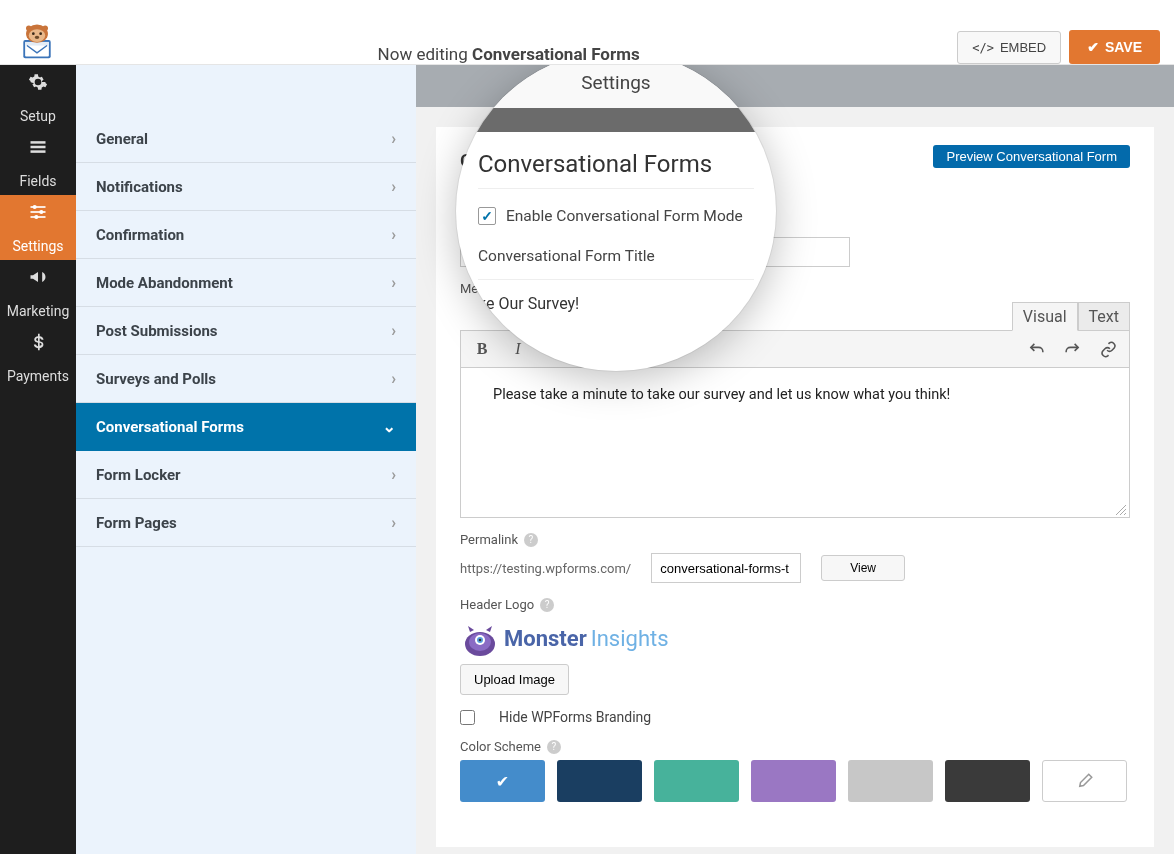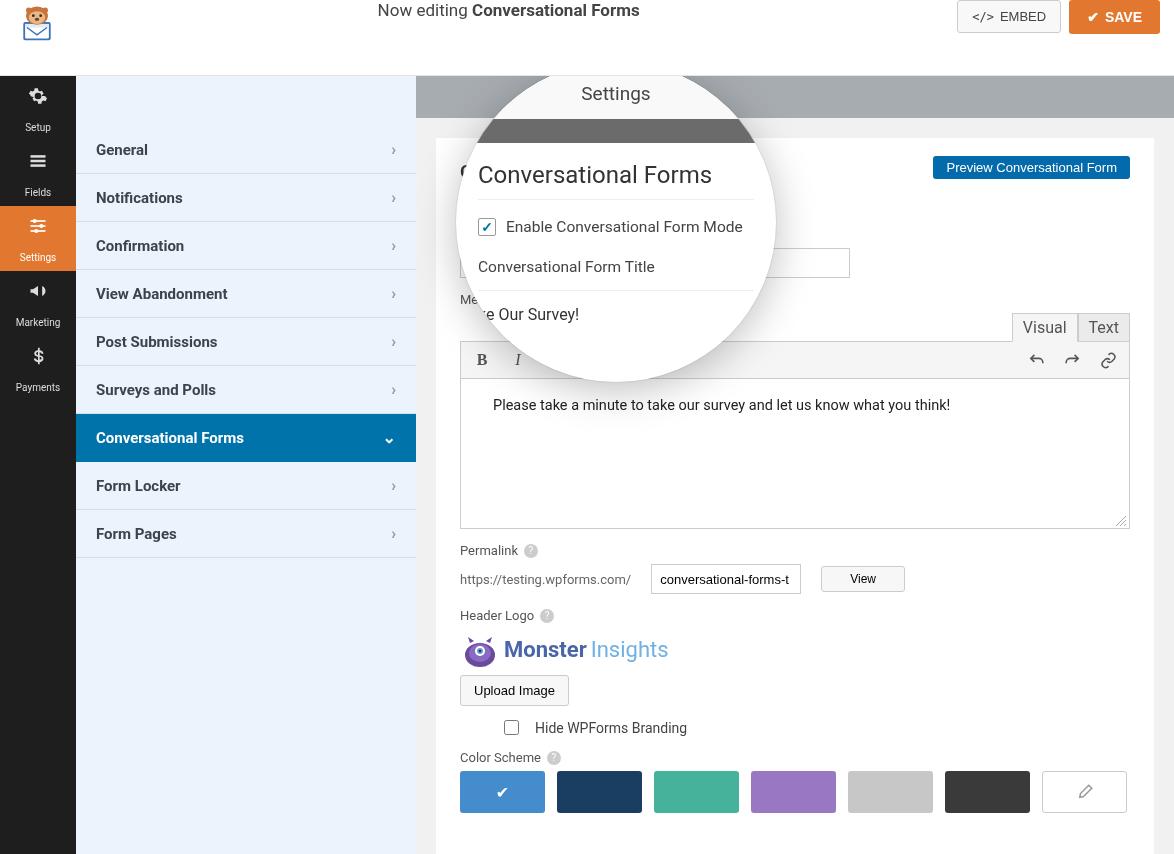--- a/index.html
+++ b/index.html
@@ -1,46 +1,46 @@
 <!DOCTYPE html>
 <html><head>
 <meta charset="utf-8">
 <style>
 * { box-sizing: border-box; margin: 0; padding: 0; }
 body { font-family: -apple-system, BlinkMacSystemFont, "Segoe UI", Roboto, sans-serif; background: #f1f1f1; width: 1174px; height: 854px; overflow: hidden; position: relative; }
 
-.topbar { height: 76px; background: #fff; display: flex; align-items: flex-start; padding: 0 14px; border-bottom: 1px solid #e5e5e5; }
+.topbar { height: 65px; background: #fff; display: flex; align-items: flex-end; padding: 0 14px; border-bottom: 1px solid #e5e5e5; }
 .logo { width: 46px; height: 46px; display: flex; align-items: center; justify-content: center; }
 .editing { flex: 1; text-align: center; color: #444; font-size: 17px; }
 .editing strong { font-weight: 700; }
 .btn-embed { background: #f8f8f8; border: 1px solid #ccc; padding: 8px 14px; font-size: 13px; color: #444; border-radius: 3px; margin-right: 8px; cursor: pointer; display: flex; align-items: center; gap: 6px; }
 .btn-save { background: #e27730; color: #fff; border: none; padding: 9px 18px; font-size: 14px; font-weight: 600; border-radius: 3px; cursor: pointer; display: flex; align-items: center; gap: 6px; }
 
 .layout { display: flex; height: calc(100% - 60px); }
 
 .rail { width: 76px; background: #1e1e1e; display: flex; flex-direction: column; }
-.rail-item { height: 65px; display: flex; flex-direction: column; align-items: center; justify-content: center; color: #ddd; cursor: pointer; font-size: 10px; gap: 15px; }
+.rail-item { height: 65px; display: flex; flex-direction: column; align-items: center; justify-content: center; color: #ddd; cursor: pointer; font-size: 14px; gap: 15px; }
 .rail-item.active { background: #e27730; color: #fff; }
 .rail-icon { width: 22px; height: 22px; display: flex; align-items: center; justify-content: center; }
 
 .sidebar { width: 340px; background: #ebf3fc; padding-top: 50px; font-weight: bold; }
 .side-item { height: 48px; padding: 0 20px; display: flex; align-items: center; justify-content: space-between; color: #3c434a; font-size: 15px; border-bottom: 1px solid #d6dde5; cursor: pointer; }
 .side-item.active { background: #0073aa; color: #fff; border-bottom-color: #0073aa; }
 .chev { color: #999; font-size: 16px; }
 .side-item.active .chev { color: #fff; }
 
 .main { flex: 1; background: #f1f1f1; position: relative; overflow: hidden; }
 .tabs-strip { height: 42px; background: #a7acb1; }
 .panel { margin: 20px 20px 0 20px; background: #fff; padding: 22px 24px; min-height: 720px; }
 .preview-btn { float: right; background: #036aab; color: #fff; border: none; padding: 4px 13px; border-radius: 3px; font-size: 13px; cursor: pointer; margin-top: -4px; }
 .panel h2 { font-size: 19px; font-weight: 600; color: #333; }
 .row { margin: 14px 0; }
 .lbl { font-size: 13px; color: #555; display: flex; align-items: center; gap: 6px; margin-bottom: 6px; }
 .help { width: 14px; height: 14px; border-radius: 50%; background: #ccc; color: #fff; font-size: 10px; display: inline-flex; align-items: center; justify-content: center; }
-.chk { display: flex; align-items: flex-start; gap: 16px; font-size: 14px; color: #444; margin-left: 44px; }
+.chk { display: flex; align-items: flex-end; gap: 24px; font-size: 14px; color: #444; }
 .chk input { width: 15px; height: 15px; }
 .txt { border: 1px solid #ccc; padding: 6px 8px; font-size: 13px; height: 30px; }
 
 .editor-tabs { display: flex; justify-content: flex-end; gap: 0; margin-bottom: -1px; }
 .ed-tab { background: #ebebeb; border: 1px solid #ccc; padding: 4px 10px; font-size: 16px; color: #555; cursor: pointer; }
 .ed-tab.active { background: #f5f5f5; border-bottom-color: #f5f5f5; }
 
 .toolbar { border: 1px solid #ccc; height: 38px; display: flex; align-items: center; padding: 0 10px; gap: 14px; background: #f5f5f5; }
 .tb-btn { width: 22px; height: 22px; display: flex; align-items: center; justify-content: center; color: #555; cursor: pointer; font-size: 15px; }
 .tb-btn.bold { font-weight: 900; font-family: serif; font-size: 16px; }
@@ -168,21 +168,21 @@
       </div>
     <div class="side-item">
         <span>Notifications</span>
         <span class="chev">›</span>
       </div>
     <div class="side-item">
         <span>Confirmation</span>
         <span class="chev">›</span>
       </div>
     <div class="side-item">
-        <span>View Abandonment</span>
+        <span>Mode Abandonment</span>
         <span class="chev">›</span>
       </div>
     <div class="side-item">
         <span>Post Submissions</span>
         <span class="chev">›</span>
       </div>
     <div class="side-item">
         <span>Surveys and Polls</span>
         <span class="chev">›</span>
       </div>

